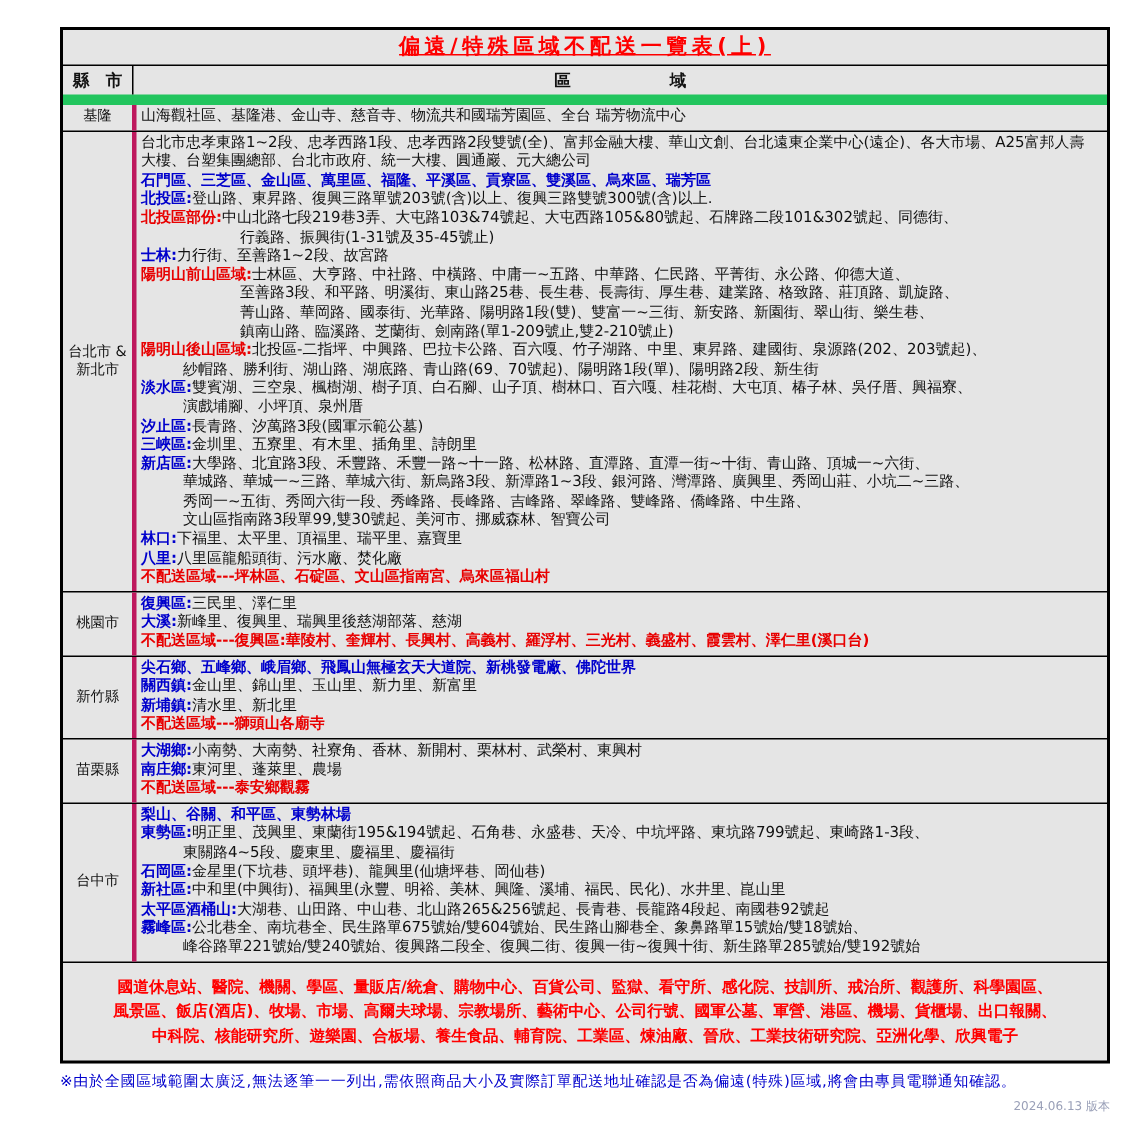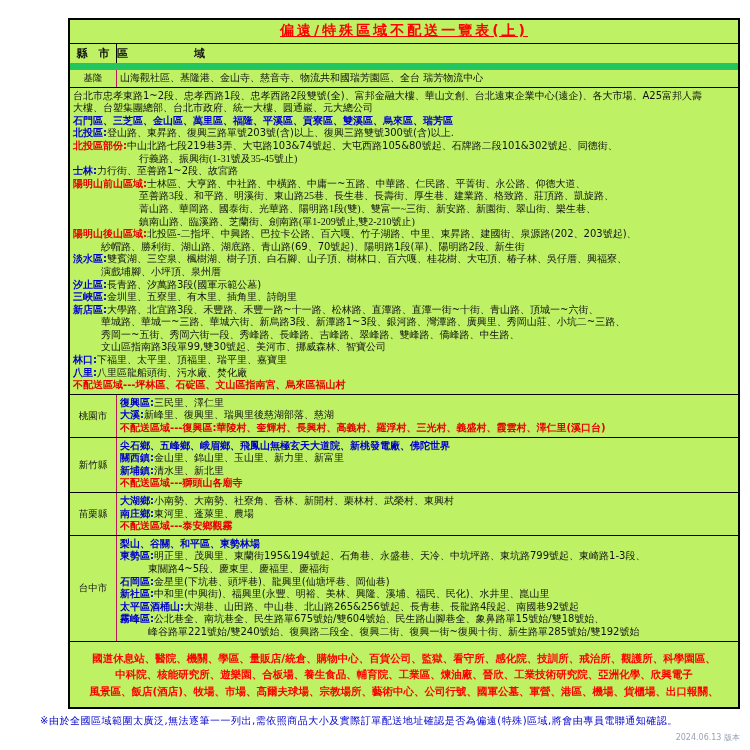--- a/index.html
+++ b/index.html
@@ -1,33 +1,33 @@
 <!DOCTYPE html>
 <html><head>
 <meta charset="utf-8">
 <style>
   html,body{margin:0;padding:0;background:#ffffff;}
   body{width:750px;height:750px;overflow:hidden;
        font-family:"DejaVu Sans","Liberation Sans",sans-serif;color:#111;}
   .sheet{position:absolute;left:40px;top:18px;width:700px;}
-  .tbl{border:2px solid #000;background:#bef264;margin-left:28px;}
+  .tbl{border:2px solid #000;background:#e5e5e5;}
   .title{color:#ff0000;font-weight:bold;text-align:center;font-size:14px;
          letter-spacing:3px;text-decoration:underline;padding:2px 0 3px 0;
          border-bottom:1px solid #000;}
   .hdr{display:flex;border-bottom:7px solid #22c55e;font-weight:bold;font-size:11px;}
   .hdr .hc{width:46px;border-right:1px solid #000;text-align:center;padding:2px 0;}
-  .hdr .hr{flex:1;padding:2px 0;}
+  .hdr .hr{flex:1;text-align:center;padding:2px 0;}
   .trow{display:flex;border-bottom:1px solid #000;}
-  .county{width:46px;border-right:1px solid #be185d;display:flex;flex-direction:column;
+  .county{width:46px;border-right:3px solid #be185d;display:flex;flex-direction:column;
           justify-content:center;align-items:center;font-size:9.5px;line-height:12px;
           text-align:center;flex-shrink:0;}
   .region{flex:1;padding:2px 3px;font-size:10px;line-height:12.6px;word-break:break-all;}
   .line{min-height:12px;}
   .line.i1{padding-left:28px;}
-  .line.i2{padding-left:66px;font-family:Liberation Serif, serif;}
+  .line.i2{padding-left:66px;}
   .c-k{color:#111111;}
   .c-b{color:#0000cc;text-align:right;}
   .c-r{color:#e80000;text-align:center;}
   .bd{font-weight:bold;}
   .fbrow{display:flex;}
   .fblock{flex:1;padding:8px 16px;text-align:center;color:#ff0000;font-weight:bold;
           font-size:10.5px;line-height:16.5px;word-break:break-all;}
   .note{color:#0000cc;font-size:10px;margin-top:5px;letter-spacing:0.5px;}
   .version{color:#9aa0b8;font-size:8px;text-align:right;margin-top:4px;}
 </style>
@@ -44,20 +44,24 @@
     <div id="rows">
         <div class="trow">
           <div class="county">
             <div>基隆</div>
           </div>
           <div class="region">
             <div class="line i0"><span class="c-k">山海觀社區、基隆港、金山寺、慈音寺、物流共和國瑞芳園區、全台 瑞芳物流中心</span></div>
           </div>
         </div>
         <div class="trow">
+          <div class="county">
+            <div>台北市 &amp;</div>
+            <div>新北市</div>
+          </div>
           <div class="region">
             <div class="line i0"><span class="c-k">台北市忠孝東路1~2段、忠孝西路1段、忠孝西路2段雙號(全)、富邦金融大樓、華山文創、台北遠東企業中心(遠企)、各大市場、A25富邦人壽</span></div>
             <div class="line i0"><span class="c-k">大樓、台塑集團總部、台北市政府、統一大樓、圓通巖、元大總公司</span></div>
             <div class="line i0"><span class="c-b bd">石門區、三芝區、金山區、萬里區、福隆、平溪區、貢寮區、雙溪區、烏來區、瑞芳區</span></div>
             <div class="line i0"><span class="c-b bd">北投區:</span><span class="c-k">登山路、東昇路、復興三路單號203號(含)以上、復興三路雙號300號(含)以上.</span></div>
             <div class="line i0"><span class="c-r bd">北投區部份:</span><span class="c-k">中山北路七段219巷3弄、大屯路103&amp;74號起、大屯西路105&amp;80號起、石牌路二段101&amp;302號起、同德街、</span></div>
             <div class="line i2"><span class="c-k">行義路、振興街(1-31號及35-45號止)</span></div>
             <div class="line i0"><span class="c-b bd">士林:</span><span class="c-k">力行街、至善路1~2段、故宮路</span></div>
             <div class="line i0"><span class="c-r bd">陽明山前山區域:</span><span class="c-k">士林區、大亨路、中社路、中橫路、中庸一~五路、中華路、仁民路、平菁街、永公路、仰德大道、</span></div>
             <div class="line i2"><span class="c-k">至善路3段、和平路、明溪街、東山路25巷、長生巷、長壽街、厚生巷、建業路、格致路、莊頂路、凱旋路、</span></div>
@@ -121,20 +125,20 @@
             <div class="line i0"><span class="c-b bd">新社區:</span><span class="c-k">中和里(中興街)、福興里(永豐、明裕、美林、興隆、溪埔、福民、民化)、水井里、崑山里</span></div>
             <div class="line i0"><span class="c-b bd">太平區酒桶山:</span><span class="c-k">大湖巷、山田路、中山巷、北山路265&amp;256號起、長青巷、長龍路4段起、南國巷92號起</span></div>
             <div class="line i0"><span class="c-b bd">霧峰區:</span><span class="c-k">公北巷全、南坑巷全、民生路單675號始/雙604號始、民生路山腳巷全、象鼻路單15號始/雙18號始、</span></div>
             <div class="line i1"><span class="c-k">峰谷路單221號始/雙240號始、復興路二段全、復興二街、復興一街~復興十街、新生路單285號始/雙192號始</span></div>
           </div>
         </div>
       </div>
     <div class="fbrow">
       <div id="footerblock" class="fblock">
           <div>國道休息站、醫院、機關、學區、量販店/統倉、購物中心、百貨公司、監獄、看守所、感化院、技訓所、戒治所、觀護所、科學園區、</div>
+          <div>風景區、飯店(酒店)、牧場、市場、高爾夫球場、宗教場所、藝術中心、公司行號、國軍公墓、軍營、港區、機場、貨櫃場、出口報關、</div>
           <div>中科院、核能研究所、遊樂園、合板場、養生食品、輔育院、工業區、煉油廠、晉欣、工業技術研究院、亞洲化學、欣興電子</div>
-          <div>風景區、飯店(酒店)、牧場、市場、高爾夫球場、宗教場所、藝術中心、公司行號、國軍公墓、軍營、港區、機場、貨櫃場、出口報關、</div>
         </div>
     </div>
   </div>
   <div class="note">※由於全國區域範圍太廣泛,無法逐筆一一列出,需依照商品大小及實際訂單配送地址確認是否為偏遠(特殊)區域,將會由專員電聯通知確認。</div>
   <div class="version">2024.06.13 版本</div>
 </div>
 
 </body></html>

